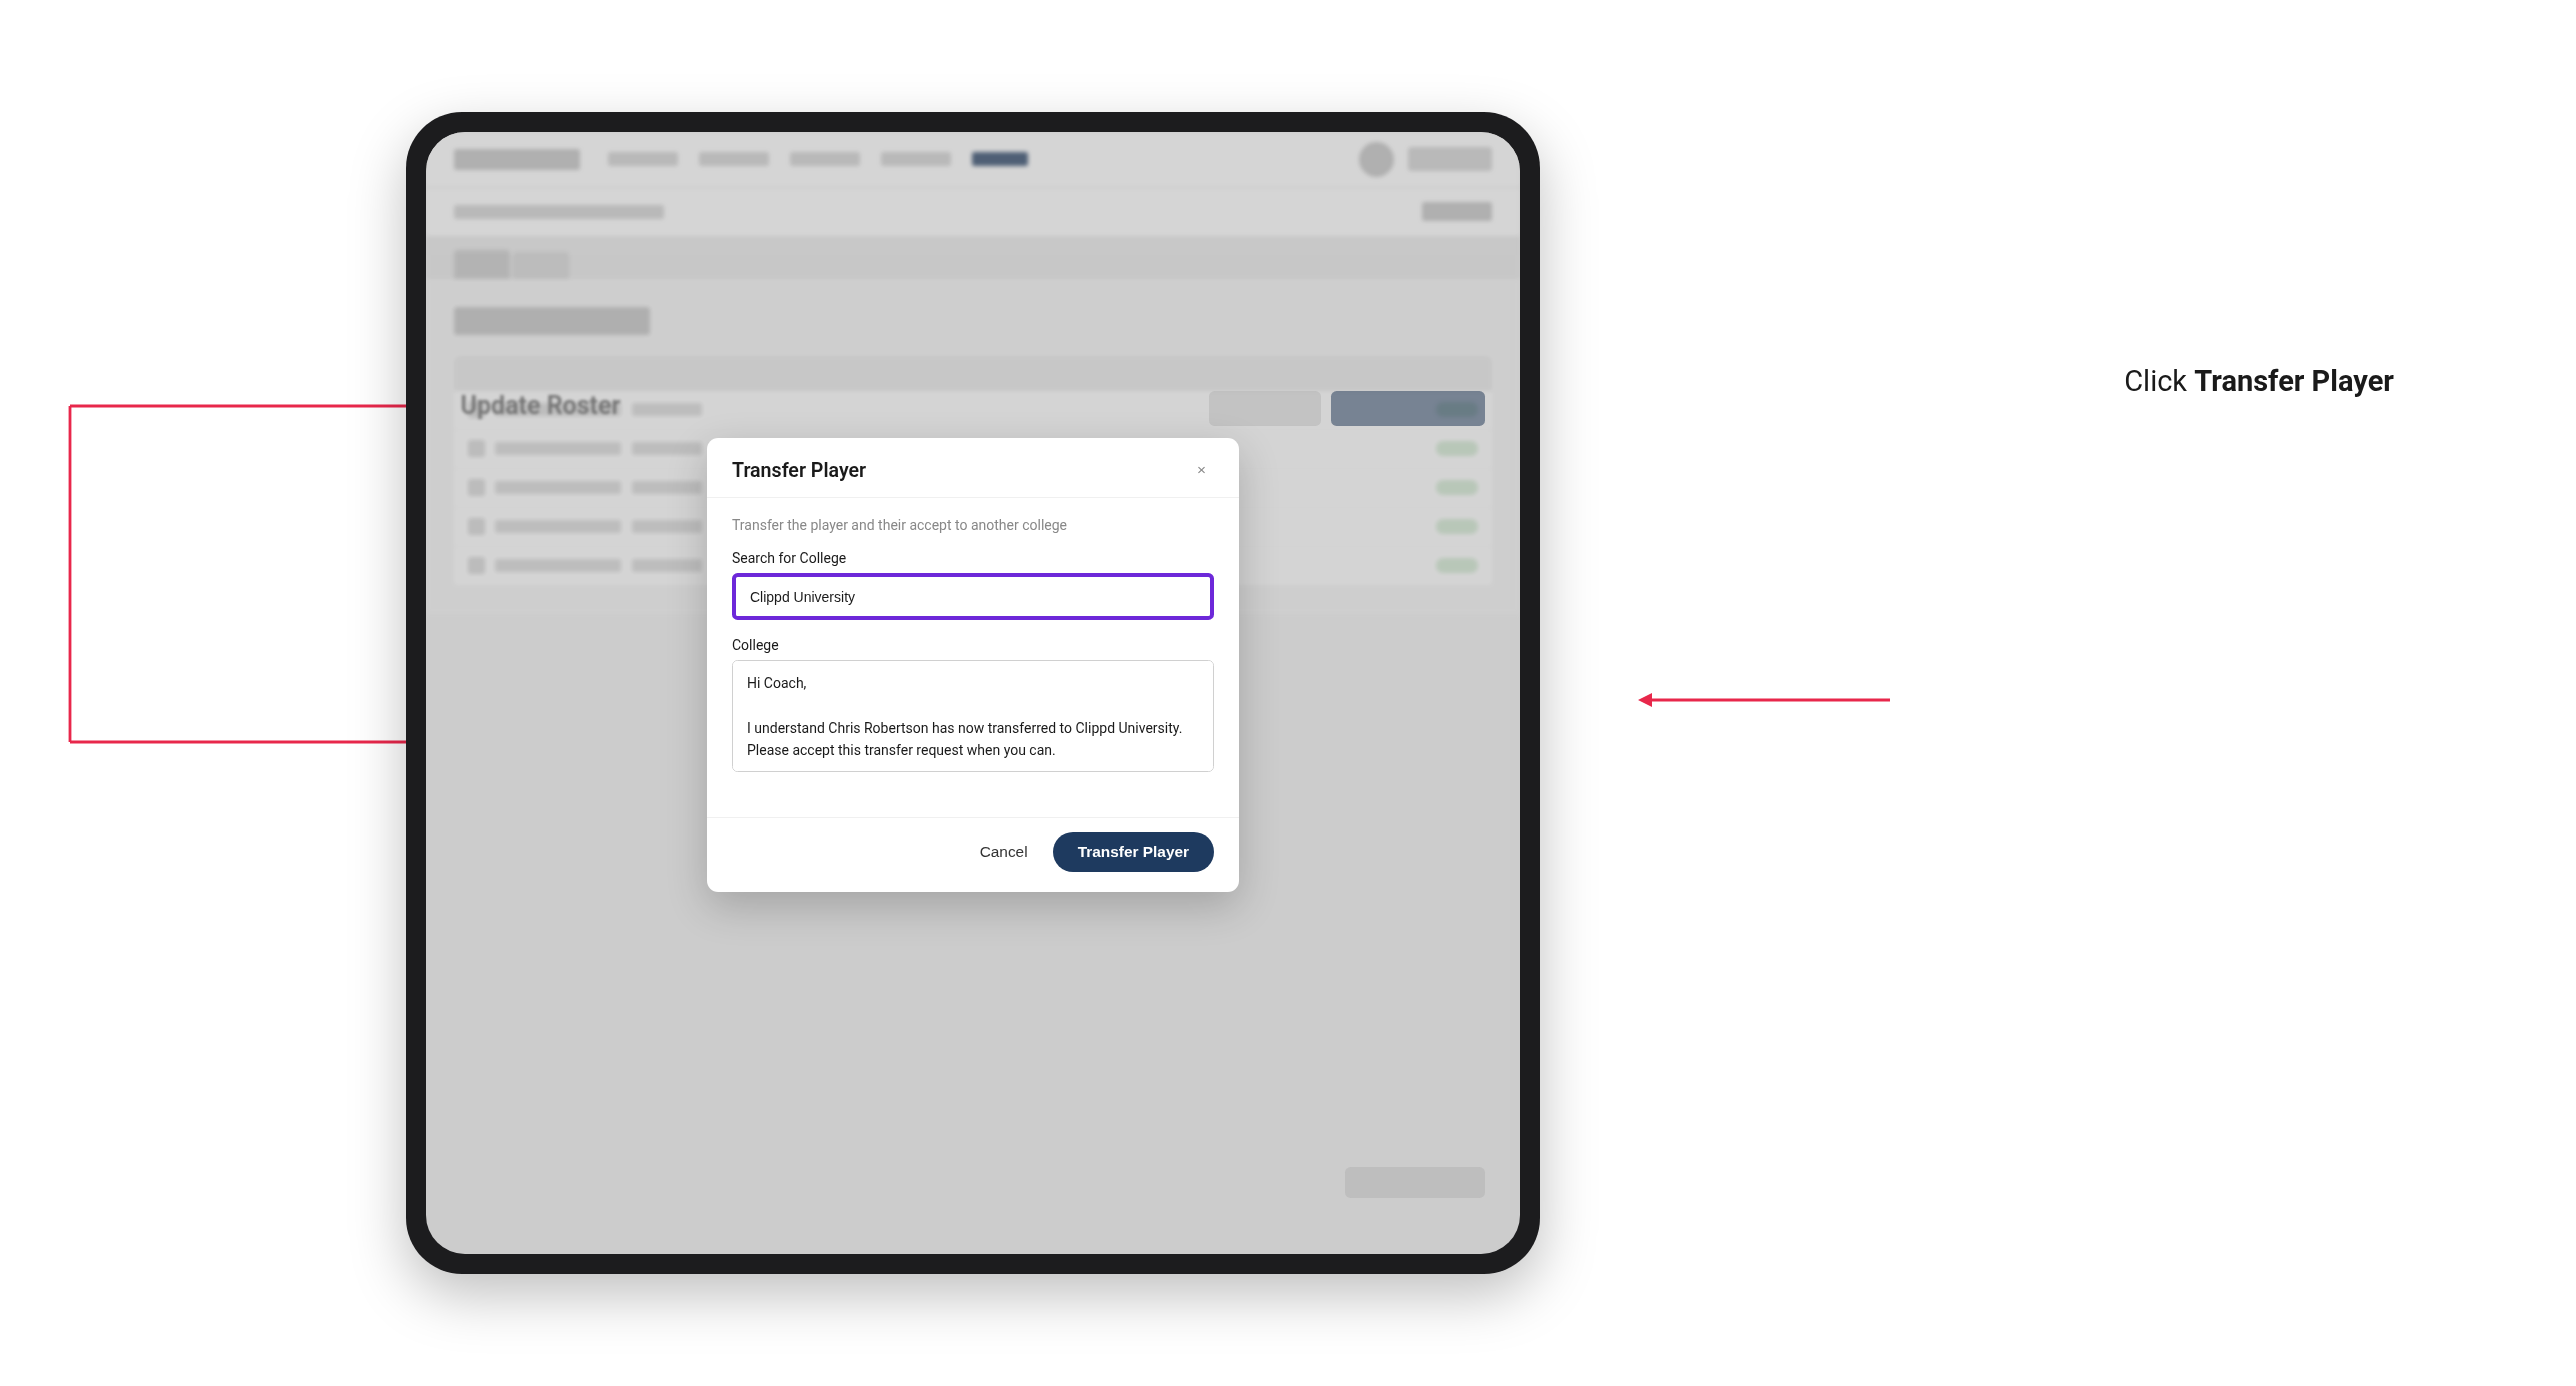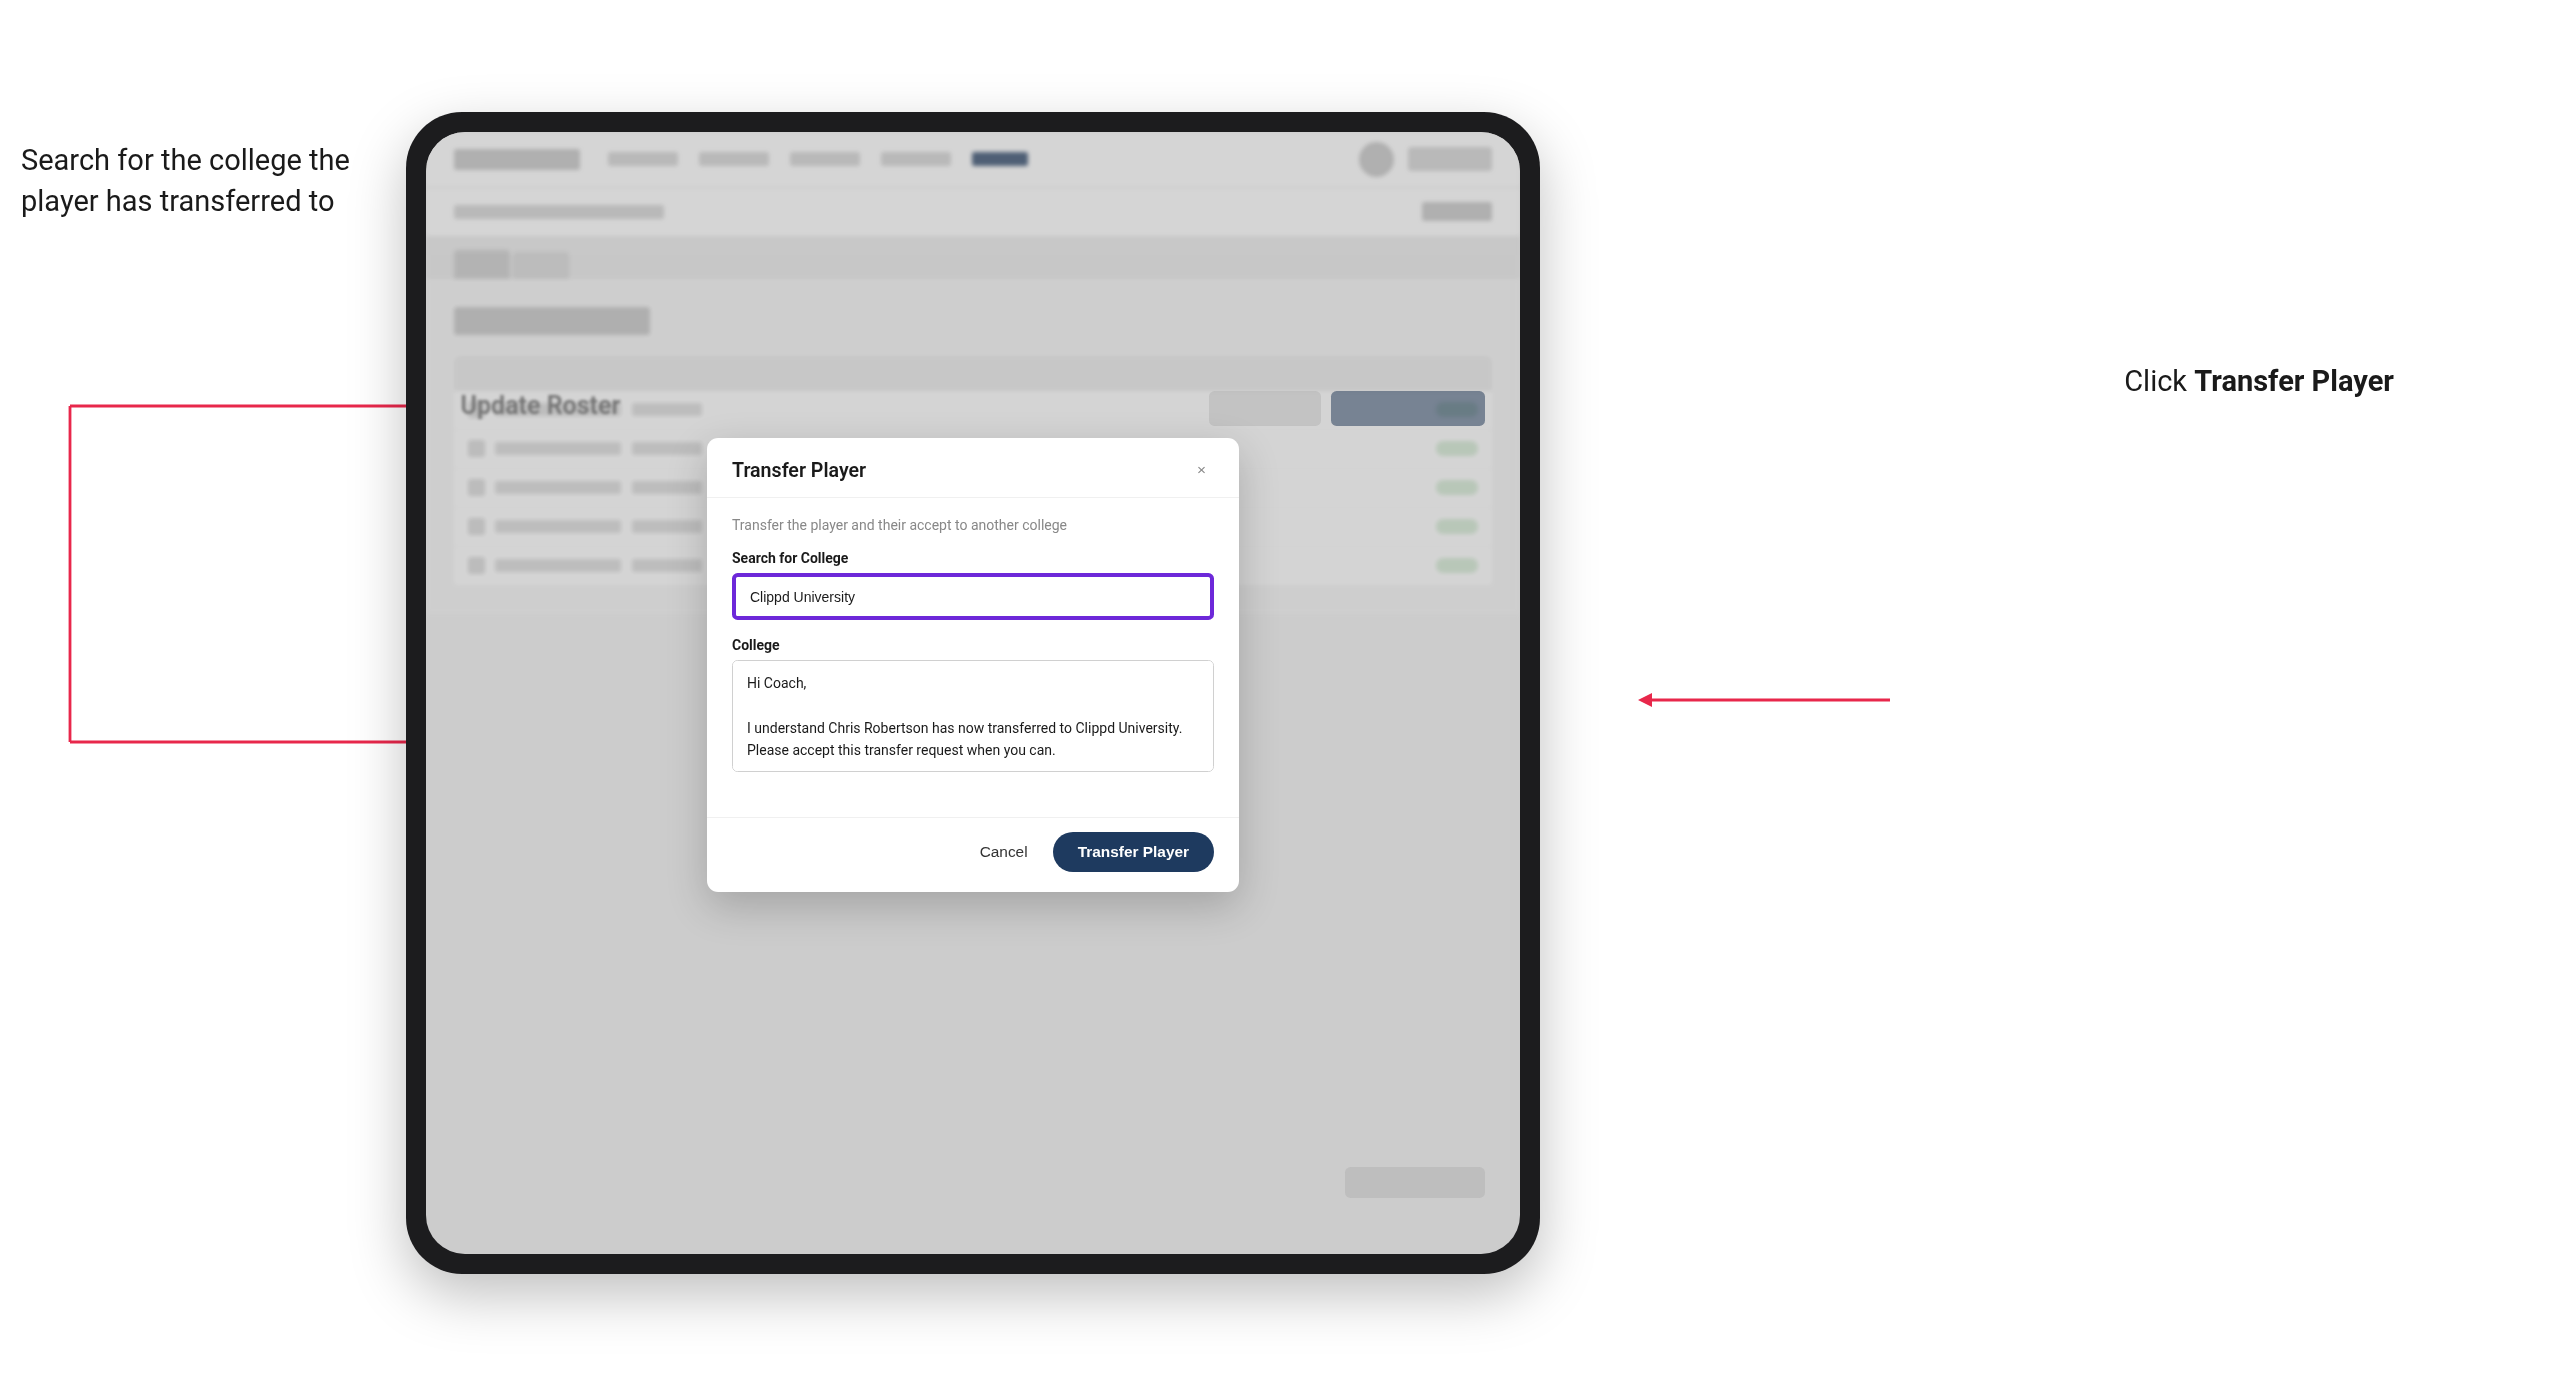--- a/index.html
+++ b/index.html
@@ -337,21 +337,21 @@
       margin-bottom: 17px;
     }
 
     .form-group {
       margin-bottom: 17px;
     }
 
     .form-label {
       display: block;
       font-size: 14px;
-      font-weight: 700;
+      font-weight: 400;
       color: #1a1a1a;
       margin-bottom: 7px;
     }
 
     .form-input {
       width: 100%;
       padding: 11.2px 14px;
       border: 4px solid #6d28d9;
       border-radius: 5.6px;
       font-size: 14px;
@@ -425,24 +425,20 @@
   <line x1="100" y1="1060" x2="580" y2="1060" stroke="#e8274b" stroke-width="4"></line>
 
   <line x1="580" y1="820" x2="1090" y2="820" stroke="#e8274b" stroke-width="4"></line>
   <polygon points="1090,810 1110,820 1090,830" fill="#e8274b"></polygon>
 
   <line x1="2700" y1="1000" x2="2360" y2="1000" stroke="#e8274b" stroke-width="4"></line>
   <polygon points="2360,990 2340,1000 2360,1010" fill="#e8274b"></polygon>
 </svg>
 
 <div class="annotation-left">
-  <div class="block1">
-    <span style="white-space: pre-line;">Search for the college the
-player has transferred to</span>
-  </div>
 </div>
 
 <div class="annotation-right">
   <span>Click </span><strong>Transfer Player</strong>
 </div>
 
 <div class="tablet-frame">
   <div class="tablet-screen">
 
     <div class="bg-content">

